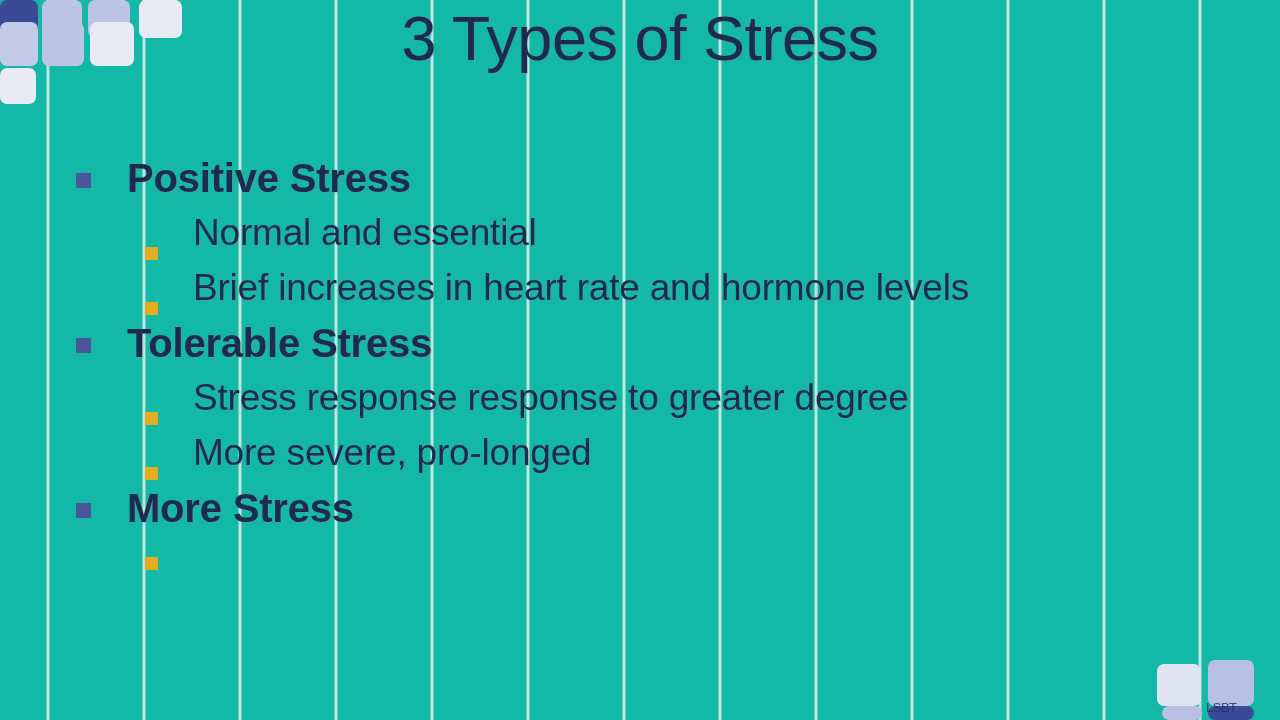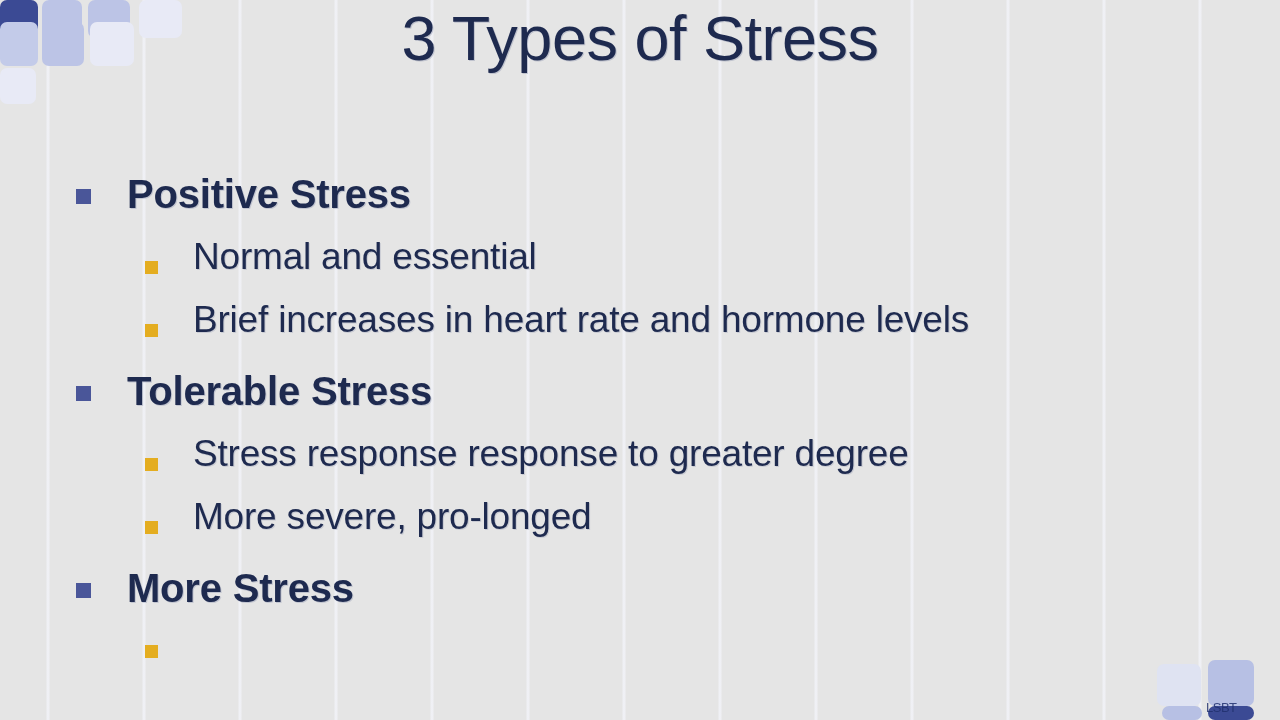--- a/index.html
+++ b/index.html
@@ -8,21 +8,21 @@
     background: #ffffff;
   }
   body {
     font-family: "Liberation Sans", sans-serif;
   }
 
   #slide {
     position: relative;
     width: 1280px;
     height: 720px;
-    background: #e5e5e5;
+    background: #14b8a6;
     overflow: hidden;
   }
 
   
   .bg-banding {
     position: absolute;
     inset: 0;
     background: repeating-linear-gradient(
       90deg,
       rgba(246,247,251,0) 0px,
@@ -60,43 +60,43 @@
   #body {
     position: absolute;
     top: 150px;
     left: 62px;
     width: 1180px;
   }
 
   .l1 {
     display: flex;
     align-items: flex-start;
-    margin-top: 18px;
+    margin-top: 2px;
   }
   .l1 .bullet {
     flex: 0 0 auto;
     width: 15px;
     height: 15px;
     background: #4a5699;
     margin: 21px 0 0 14px;
   }
   .l1 .text {
     margin-left: 36px;
     font-size: 40px;
     font-weight: bold;
     color: #1e2a4f;
     line-height: 1.32;
     letter-spacing: -0.2px;
     text-shadow: 1px 1px 0 rgba(130,138,168,0.35);
   }
 
   .l2 {
     display: flex;
-    align-items: center;
-    margin-top: 9px;
+    align-items: flex-end;
+    margin-top: 1px;
   }
   .l2 .bullet {
     flex: 0 0 auto;
     width: 13px;
     height: 13px;
     background: #e4ad20;
     margin: 22px 0 0 83px;
   }
   .l2 .text {
     margin-left: 35px;

